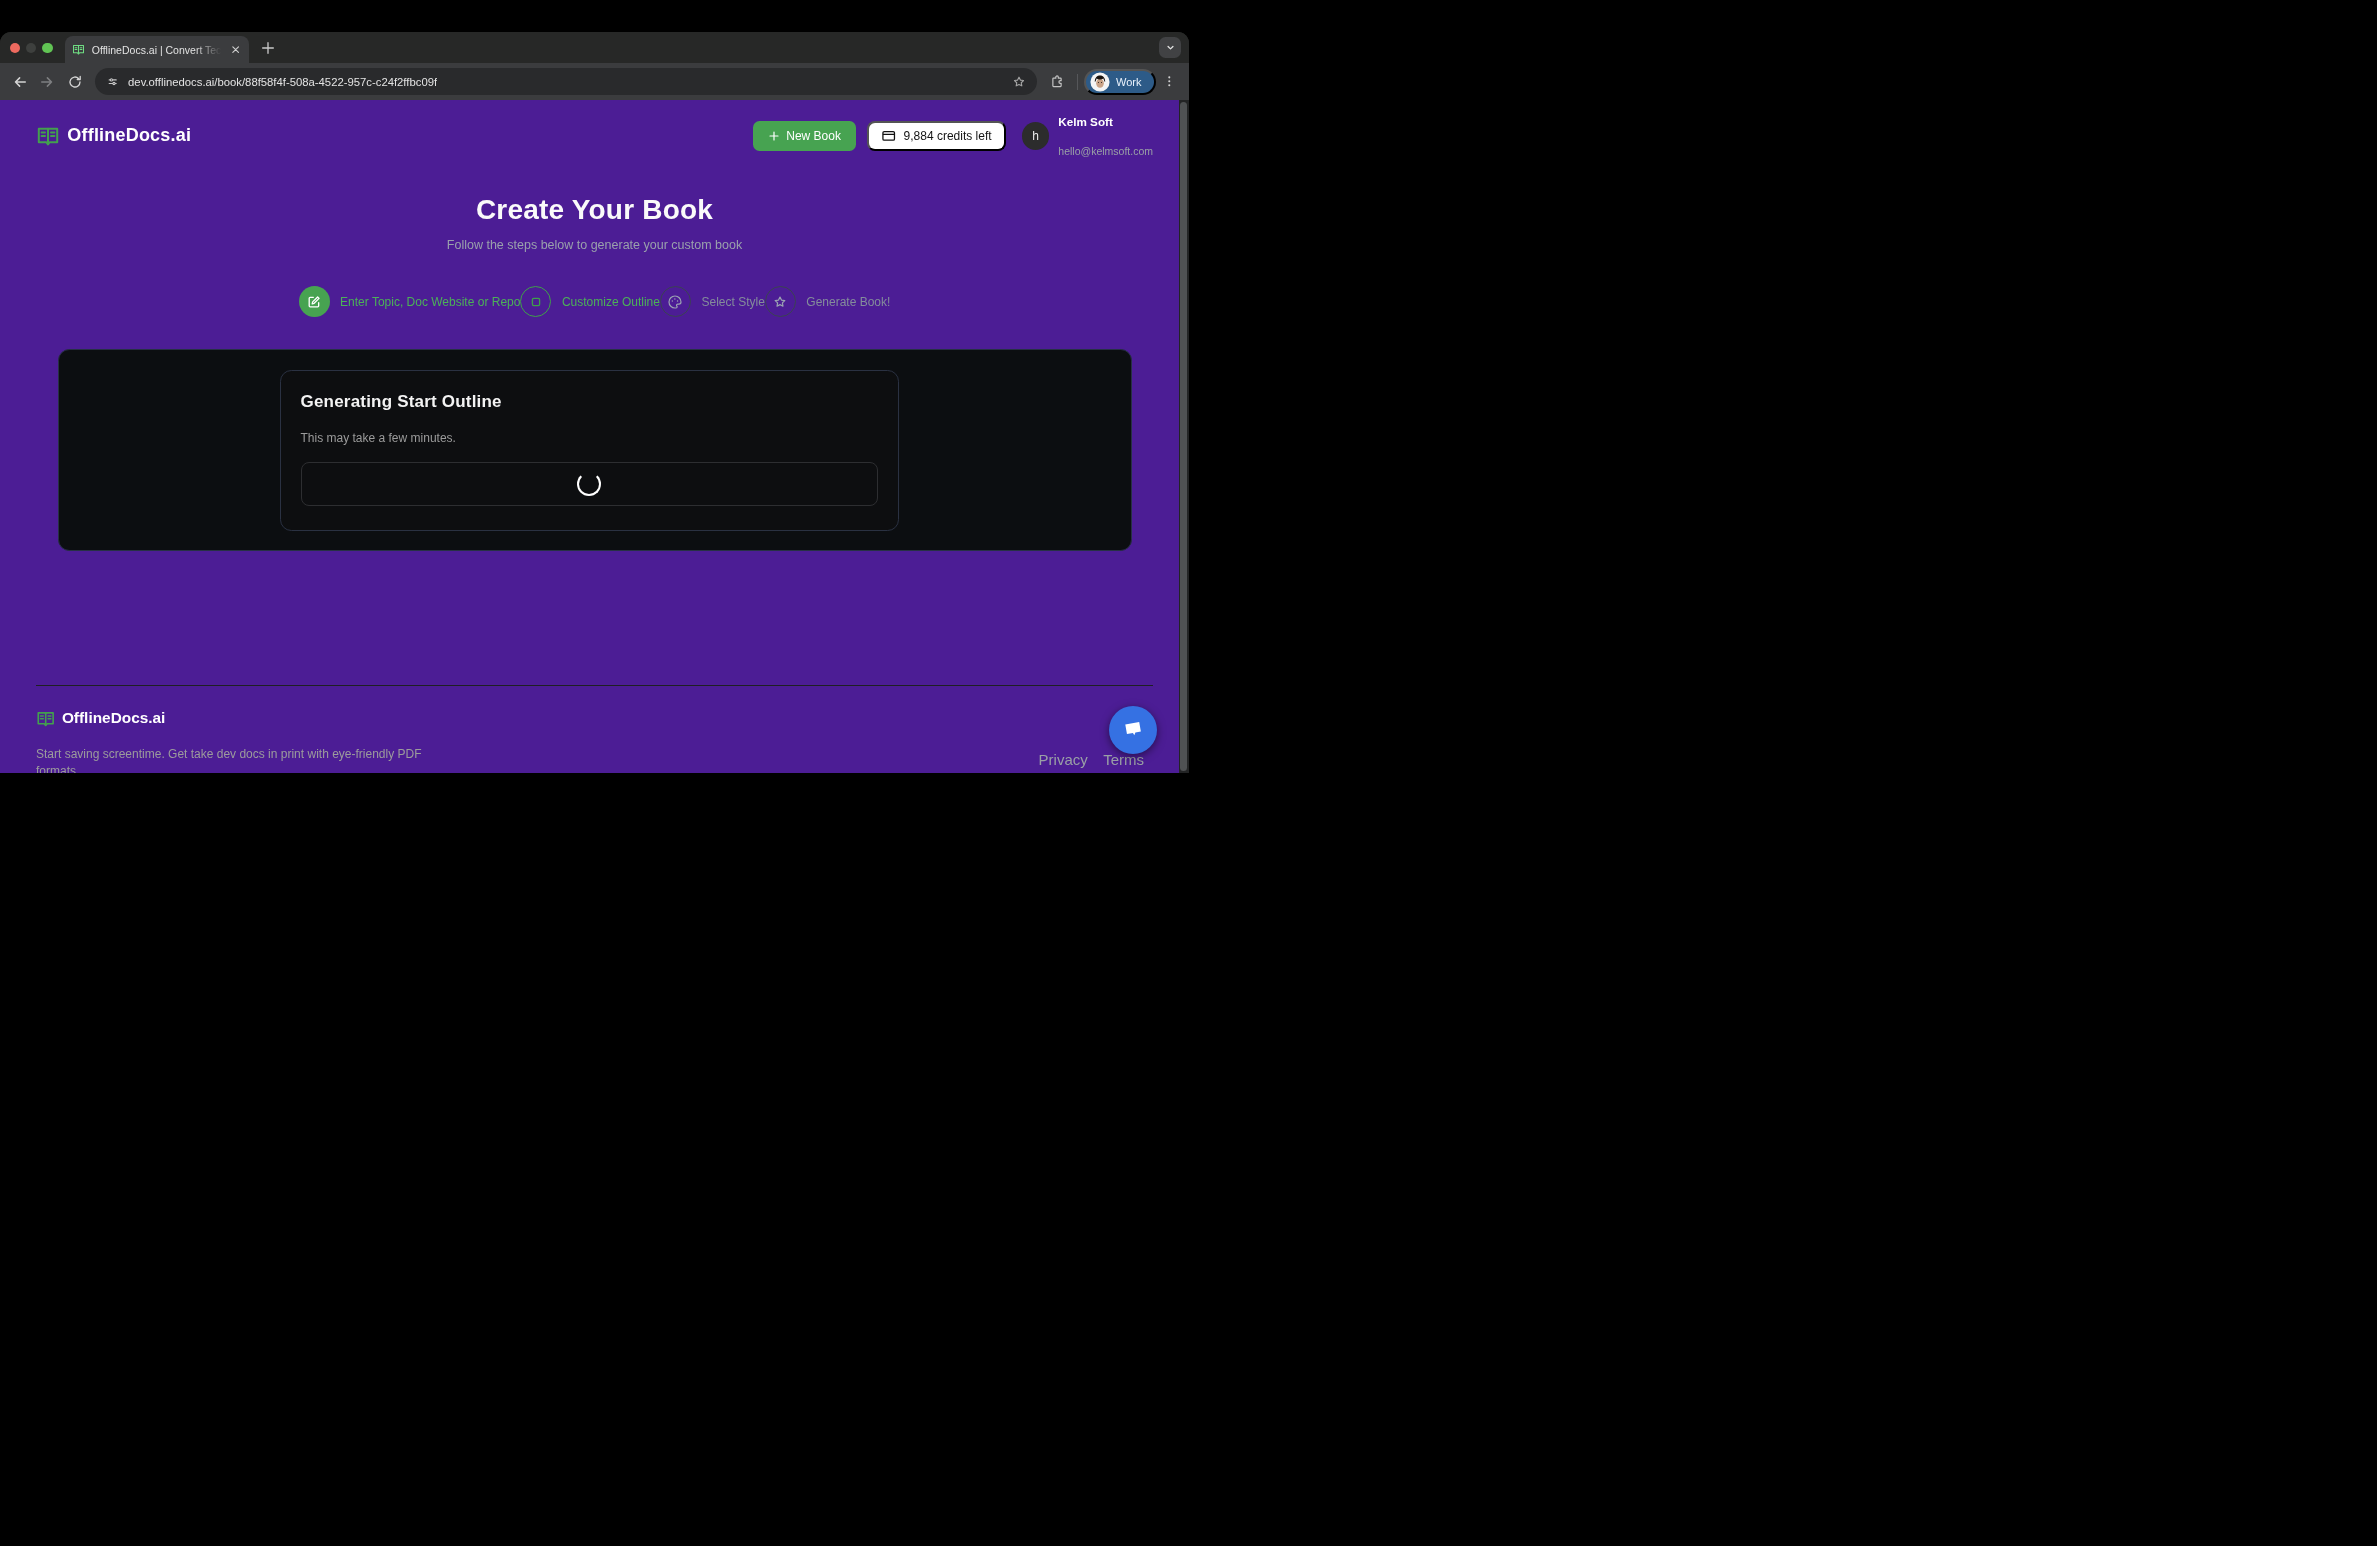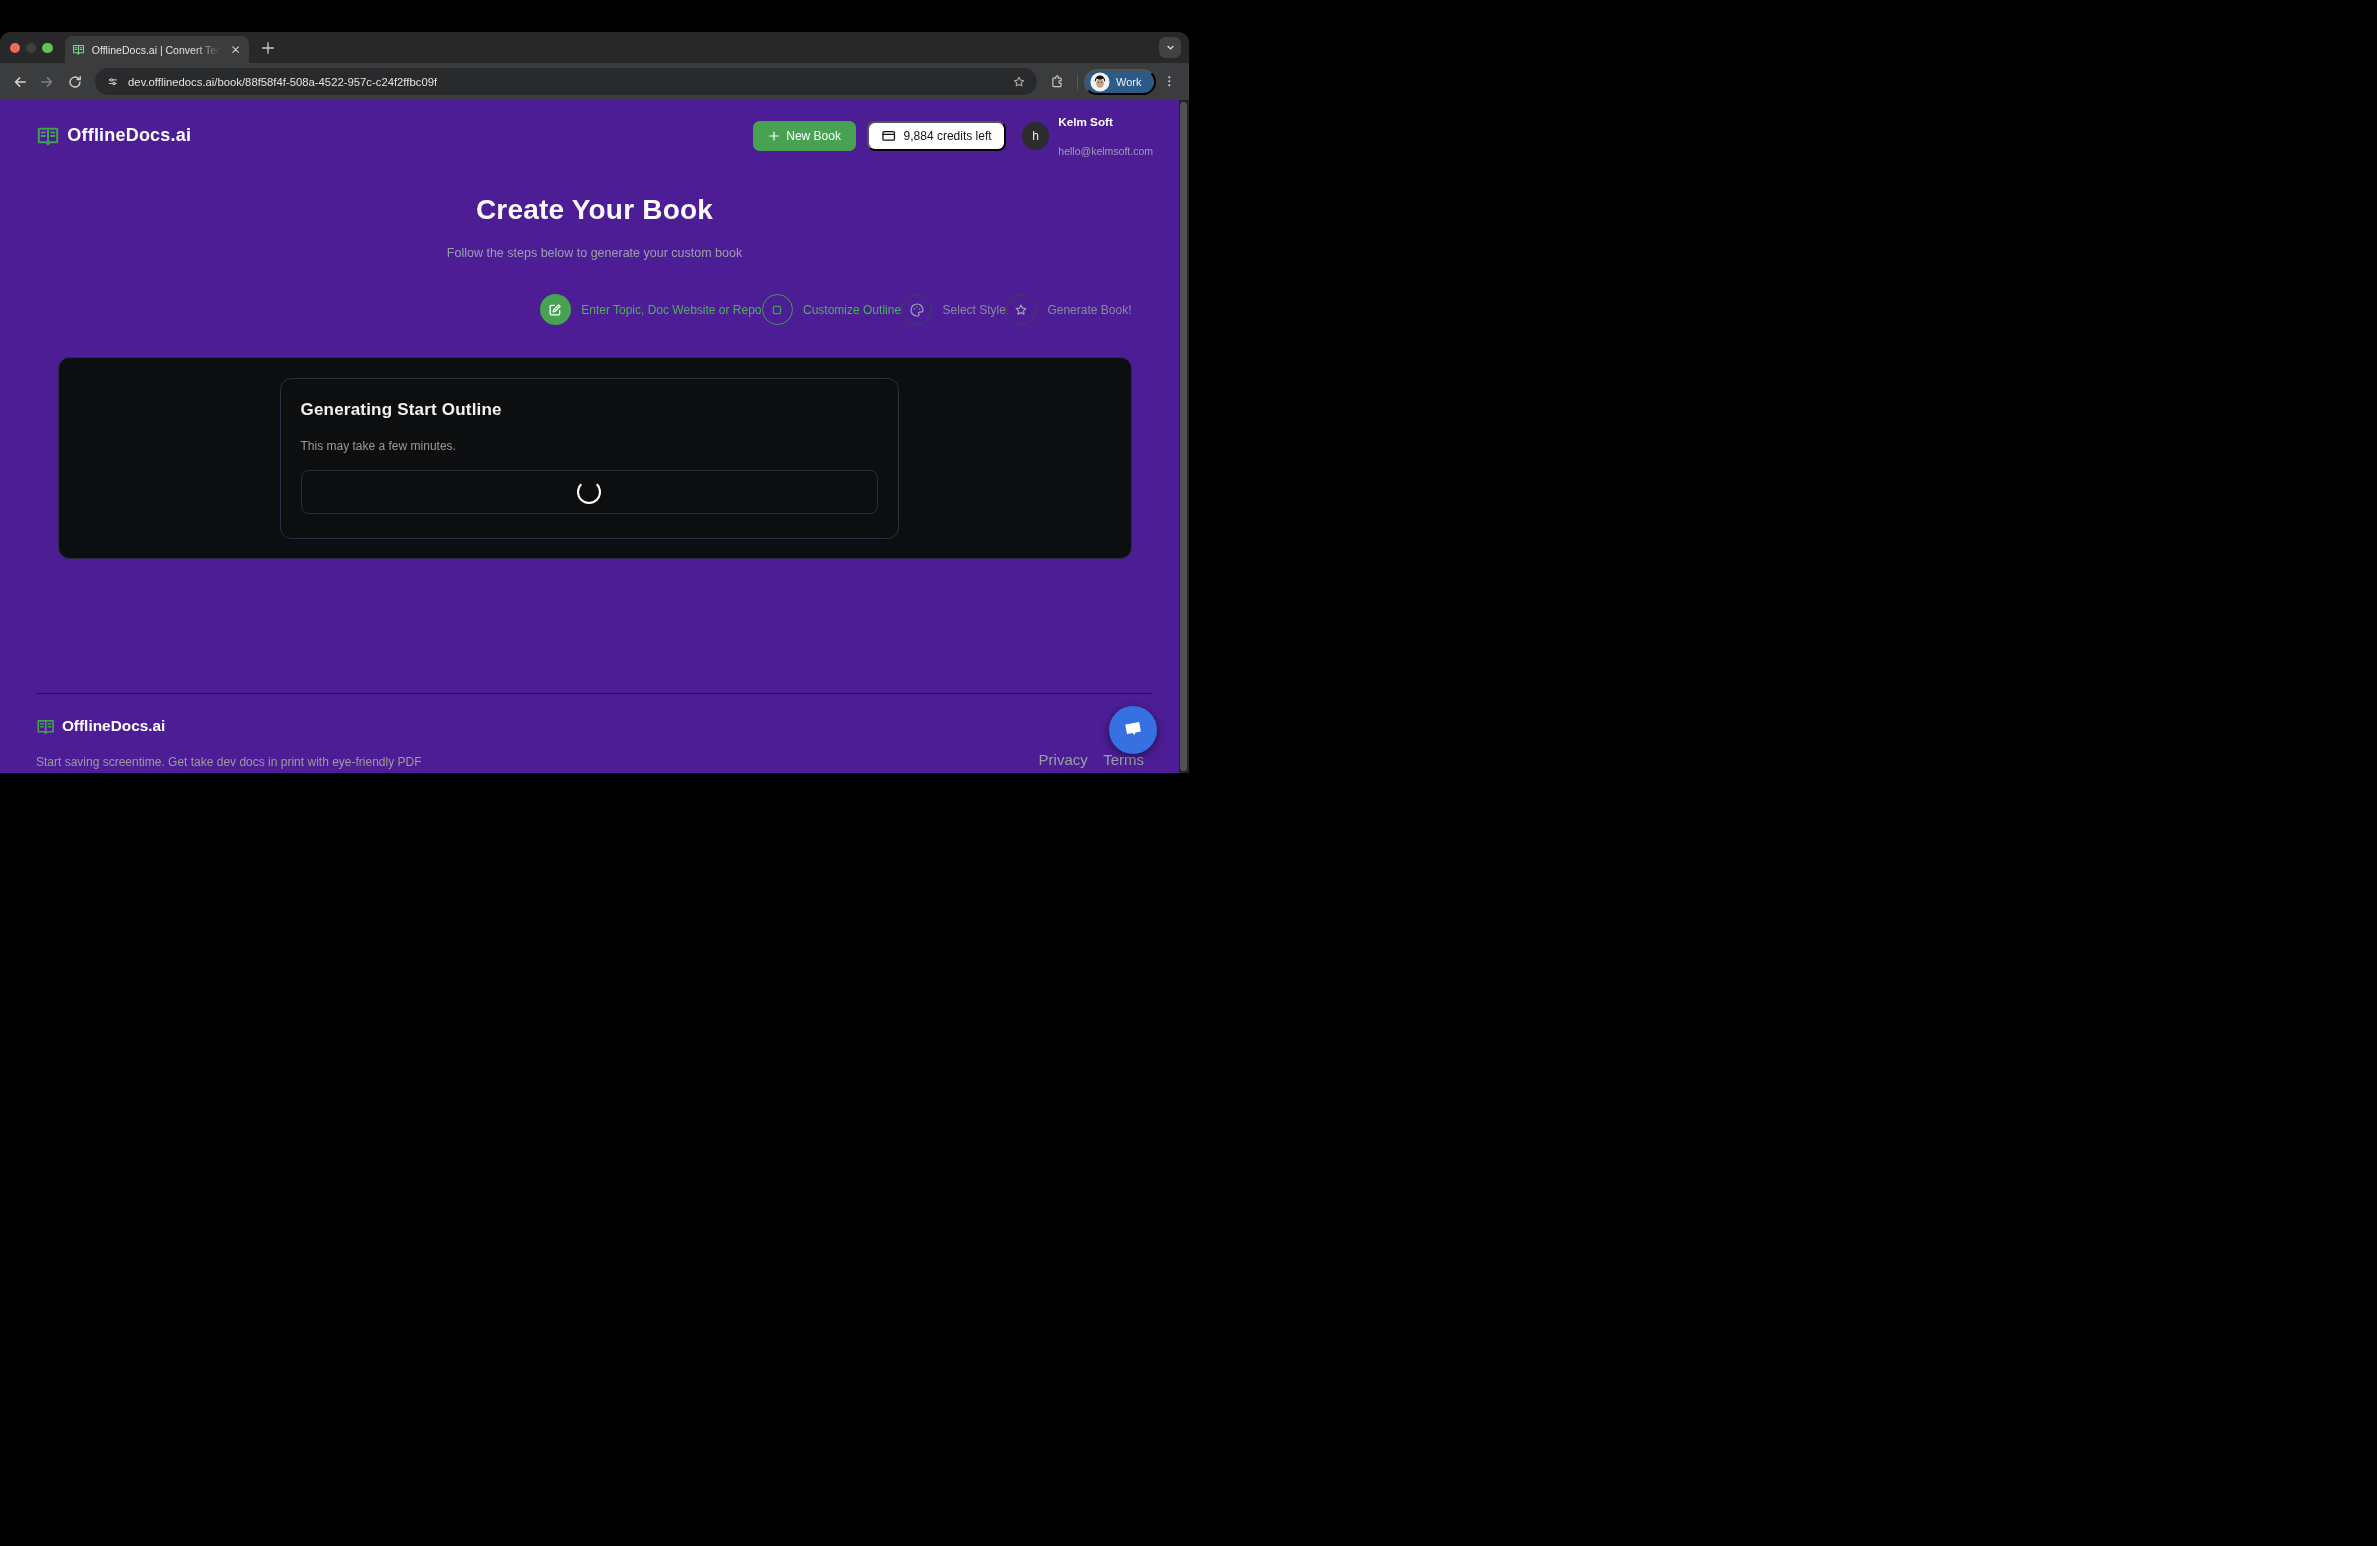--- a/index.html
+++ b/index.html
@@ -50,23 +50,23 @@
   .credits{display:flex;align-items:center;gap:7.3px;background:#fff;color:#141414;border-radius:8px;
            padding:0 12px;height:30px;font-size:12px;font-weight:500;}
   .user{display:flex;align-items:center;gap:9px;margin-left:4.9px;}
   .user-avatar{width:27.5px;height:27.5px;border-radius:50%;background:#2c2c2c;color:#ececec;
                display:flex;align-items:center;justify-content:center;font-size:12px;}
   .user-name{font-size:11.7px;font-weight:700;color:#fff;line-height:1.15;}
   .user-email{font-size:10.5px;color:#9aa0a6;margin-top:17px;}
 
   .hero{text-align:center;margin-top:37px;}
   .hero h1{margin:0;font-size:28px;font-weight:700;color:#fafafa;letter-spacing:0.2px;}
-  .hero .sub{margin-top:20px;font-size:12.5px;color:#9aa1ac;}
-
-  .steps{width:1074px;margin:34px auto 0;display:flex;justify-content:flex-end;align-items:center;}
+  .hero .sub{margin-top:12px;font-size:12.5px;color:#9aa1ac;}
+
+  .steps{width:1074px;margin:34px auto 0;display:flex;justify-content:center;align-items:center;}
   .step{display:flex;align-items:center;gap:10.5px;cursor:default;}
   .step-circle{width:31px;height:31px;border-radius:50%;display:flex;align-items:center;
                justify-content:center;box-sizing:border-box;flex:none;}
   .step.current .step-circle{background:#47a351;}
   .step.active .step-circle{border:1.6px solid #3f9f4a;}
   .step.upcoming .step-circle{border:1.6px solid #3b4352;}
   .step-label{font-size:12px;}
   .step.current .step-label,.step.active .step-label{color:#4cb158;}
   .step.upcoming .step-label{color:#848d9b;}
 

